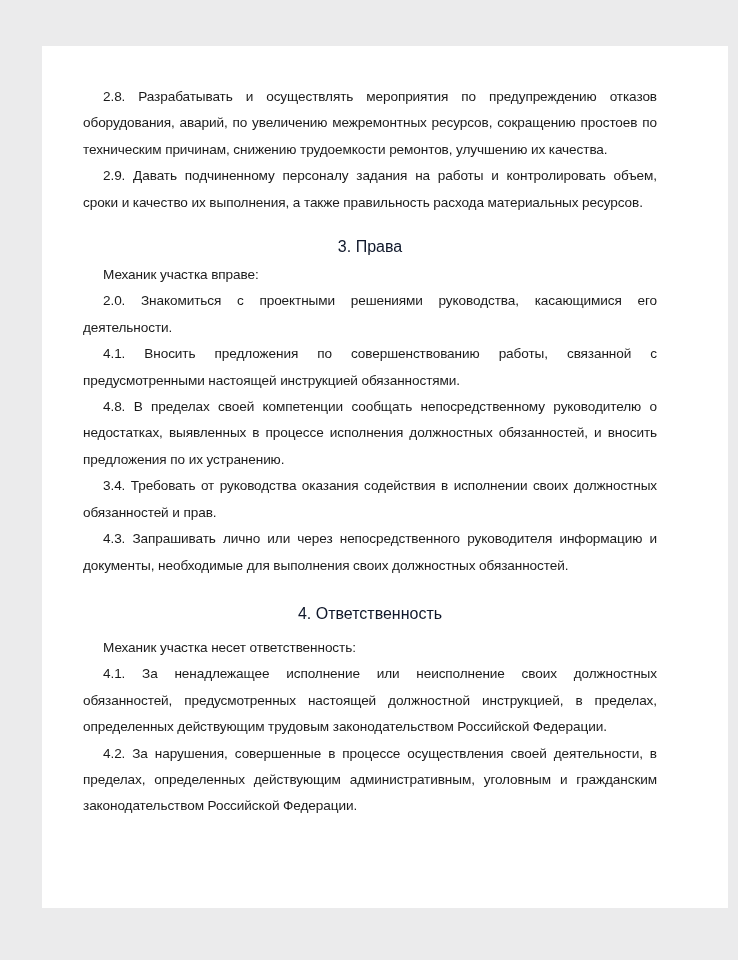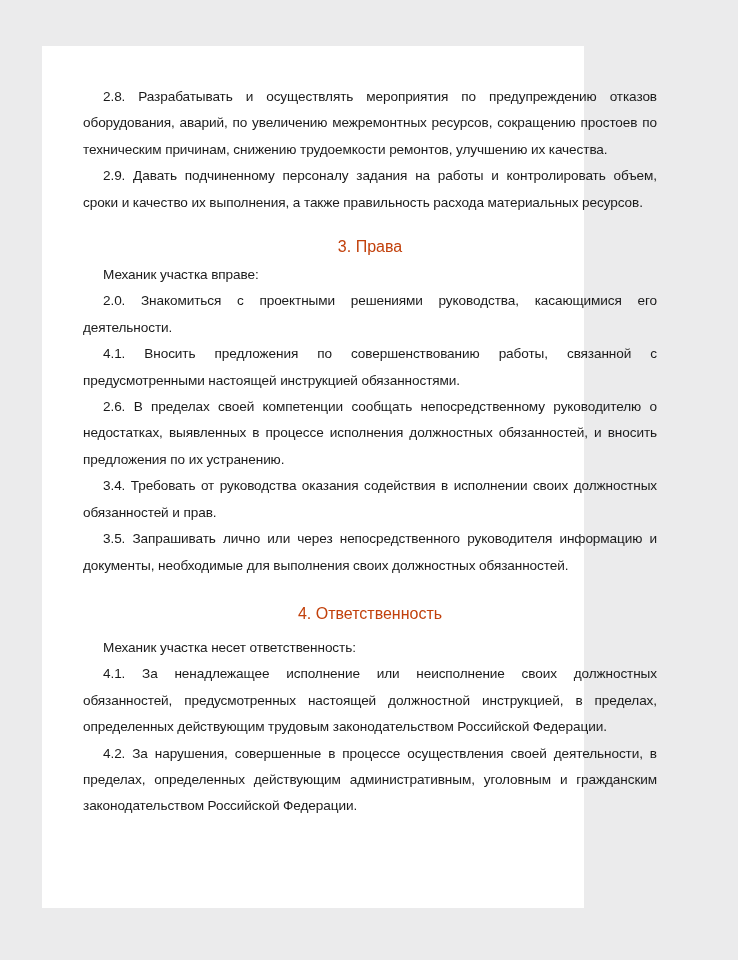--- a/index.html
+++ b/index.html
@@ -12,21 +12,21 @@
       background: #ebebec;
       position: relative;
       overflow: hidden;
       font-family: "Liberation Sans", sans-serif;
       color: #1a1a1a;
     }
     .page {
       position: absolute;
       left: 42px;
       top: 46px;
-      width: 542px;
+      width: 686px;
       height: 862px;
       background: #ffffff;
     }
     .content {
       position: absolute;
       left: 41px;
       top: 38px;
       width: 574px;
     }
     p {
@@ -37,41 +37,41 @@
       text-indent: 20px;
       letter-spacing: -0.1px;
       word-spacing: 0px;
     }
     h2 {
       margin: 0;
       font-weight: normal;
       font-size: 16px;
       text-align: center;
       line-height: 26px;
-      color: #c2410c;
+      color: #0f172a;
     }
     .sec3-title { margin-top: 18px; margin-bottom: 2px; }
     .sec4-title { margin-top: 22px; margin-bottom: 8px; }
   </style>
 </head>
 <body>
 
 <div class="page">
   <div class="content">
 
     <p>2.8. Разрабатывать и осуществлять мероприятия по предупреждению отказов оборудования, аварий, по увеличению межремонтных ресурсов, сокращению простоев по техническим причинам, снижению трудоемкости ремонтов, улучшению их качества.</p>
     <p>2.9. Давать подчиненному персоналу задания на работы и контролировать объем, сроки и качество их выполнения, а также правильность расхода материальных ресурсов.</p>
 
     <h2 class="sec3-title">3. Права</h2>
     <p>Механик участка вправе:</p>
     <p>2.0. Знакомиться с проектными решениями руководства, касающимися его деятельности.</p>
     <p>4.1. Вносить предложения по совершенствованию работы, связанной с предусмотренными настоящей инструкцией обязанностями.</p>
-    <p>2.6. В пределах своей компетенции сообщать непосредственному руководителю о недостатках, выявленных в процессе исполнения должностных обязанностей, и вносить предложения по их устранению.</p>
+    <p>4.8. В пределах своей компетенции сообщать непосредственному руководителю о недостатках, выявленных в процессе исполнения должностных обязанностей, и вносить предложения по их устранению.</p>
     <p>3.4. Требовать от руководства оказания содействия в исполнении своих должностных обязанностей и прав.</p>
-    <p>3.5. Запрашивать лично или через непосредственного руководителя информацию и документы, необходимые для выполнения своих должностных обязанностей.</p>
+    <p>4.3. Запрашивать лично или через непосредственного руководителя информацию и документы, необходимые для выполнения своих должностных обязанностей.</p>
 
     <h2 class="sec4-title">4. Ответственность</h2>
     <p>Механик участка несет ответственность:</p>
     <p>4.1. За ненадлежащее исполнение или неисполнение своих должностных обязанностей, предусмотренных настоящей должностной инструкцией, в пределах, определенных действующим трудовым законодательством Российской Федерации.</p>
     <p>4.2. За нарушения, совершенные в процессе осуществления своей деятельности, в пределах, определенных действующим административным, уголовным и гражданским законодательством Российской Федерации.</p>
 
   </div>
 </div>
 
 </body></html>

